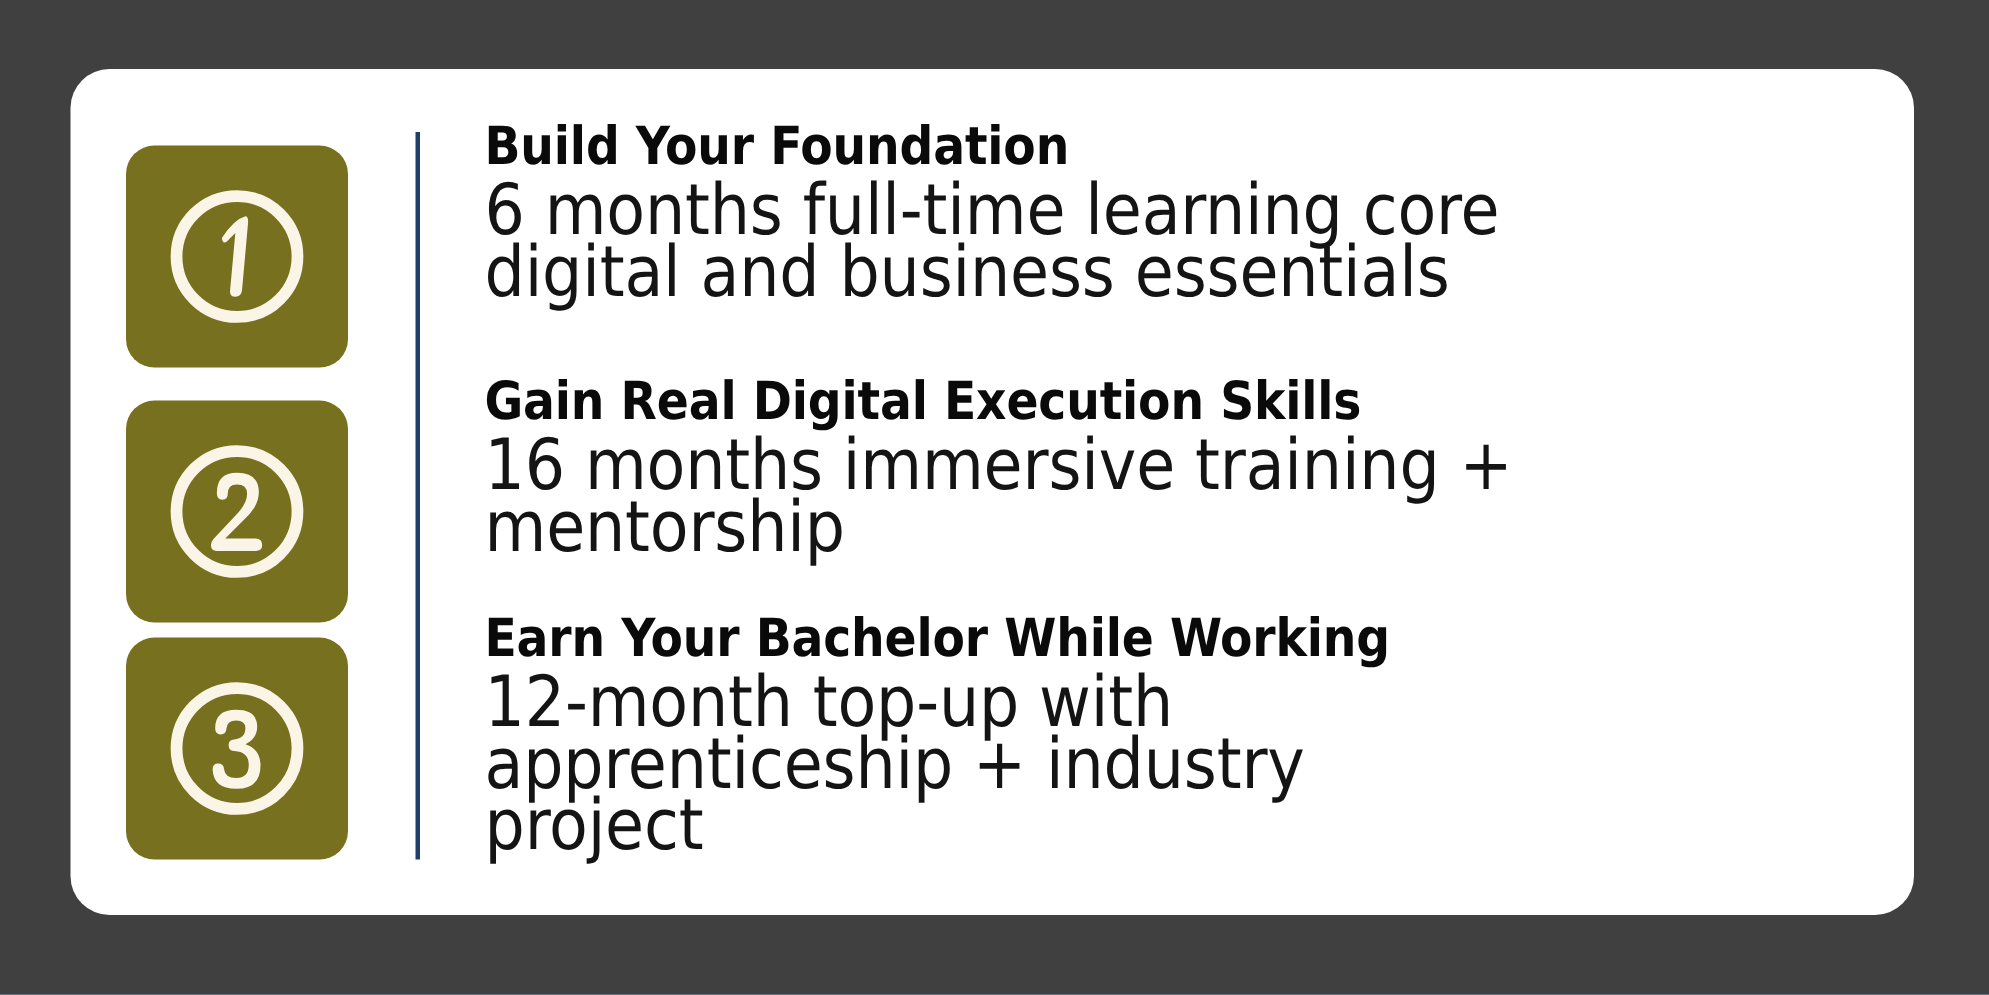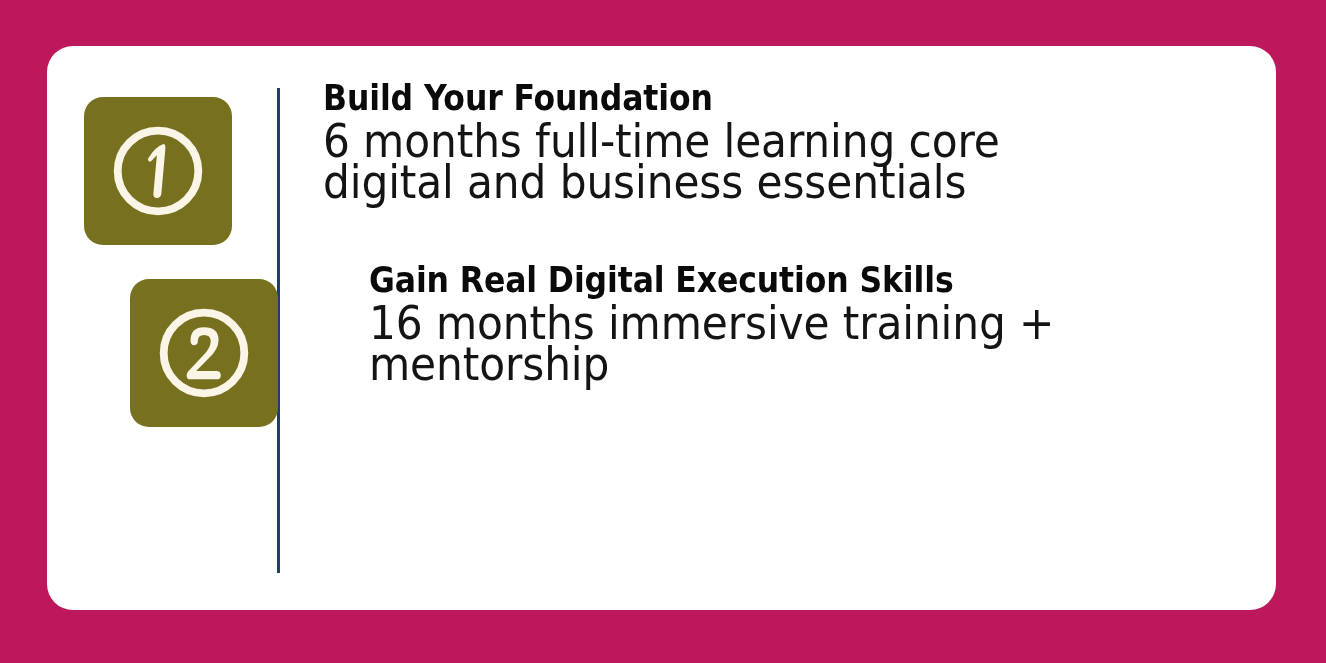--- a/index.html
+++ b/index.html
@@ -11,21 +11,21 @@
     height: 663px;
     background: #1e3f68;
     font-family: "DejaVu Sans Condensed", "DejaVu Sans", "Liberation Sans", sans-serif;
     overflow: hidden;
   }
 
   .canvas {
     position: relative;
     width: 1326px;
     height: 663px;
-    background: #be185d;
+    background: #404040;
   }
 
   .card {
     position: absolute;
     left: 47px;
     top: 46px;
     width: 1229px;
     height: 564px;
     background: #ffffff;
     border-radius: 26px;
@@ -49,21 +49,21 @@
     background: #1e3f68;
   }
 
   .step {
     position: absolute;
     left: 0;
     width: 100%;
     height: 148px;
   }
   .step-1 { top: 51px; }
-  .step-2 { top: 233px; margin-left: 46px; }
+  .step-2 { top: 221px; }
   .step-3 { top: 379px; }
 
   .badge {
     position: absolute;
     left: 37px;
     top: 0;
     width: 148px;
     height: 148px;
     background: #77711f;
     border-radius: 19px;
@@ -136,16 +136,30 @@
               <path d="M38 39 Q38 27 50 27 Q63 27 63 38.5 Q63 47 54 55 L43 66 L61 66 Q65 66 65 70 Q65 73.5 61 73.5 L38 73.5 Q34.5 73.5 34.5 70 Q34.5 68 36 66.3 L49 52.5 Q56 45.5 56 39.5 Q56 34 50 34 Q44.5 34 44.5 39.6 Q44.5 43 41.3 43 Q38 43 38 39 Z" fill="#faf5e6"></path>
             </svg>
           </span>
         </div>
         <div class="step-text">
           <div class="step-title">Gain Real Digital Execution Skills</div>
           <div class="step-desc">16 months immersive training + mentorship</div>
         </div>
       </div>
 
+      <div class="step step-3">
+        <div class="badge">
+          <span>
+            <svg viewBox="0 0 100 100" xmlns="http://www.w3.org/2000/svg">
+              <circle cx="50" cy="50" r="36" fill="none" stroke="#faf5e6" stroke-width="7"></circle>
+              <path d="M37 38 Q37 27 49.5 27 Q62 27 62 37 Q62 44 55 47.5 Q64 50.5 64 60 Q64 74 49.5 74 Q36 74 35.5 62.5 Q35.4 59 38.8 59 Q42 59 42.3 62.3 Q42.9 67.5 49.5 67.5 Q57 67.5 57 59.8 Q57 52 48.5 51.5 Q45 51.3 45 48 Q45 44.8 48.3 44.6 Q55 44 55 37.8 Q55 33.3 49.5 33.3 Q44 33.3 43.7 38.3 Q43.5 41.6 40.3 41.6 Q37 41.6 37 38 Z" fill="#faf5e6"></path>
+            </svg>
+          </span>
+        </div>
+        <div class="step-text">
+          <div class="step-title">Earn Your Bachelor While Working</div>
+          <div class="step-desc">12-month top-up with apprenticeship + industry project</div>
+        </div>
+      </div>
 
     </div>
   </div>
 </div>
 
 </body></html>

